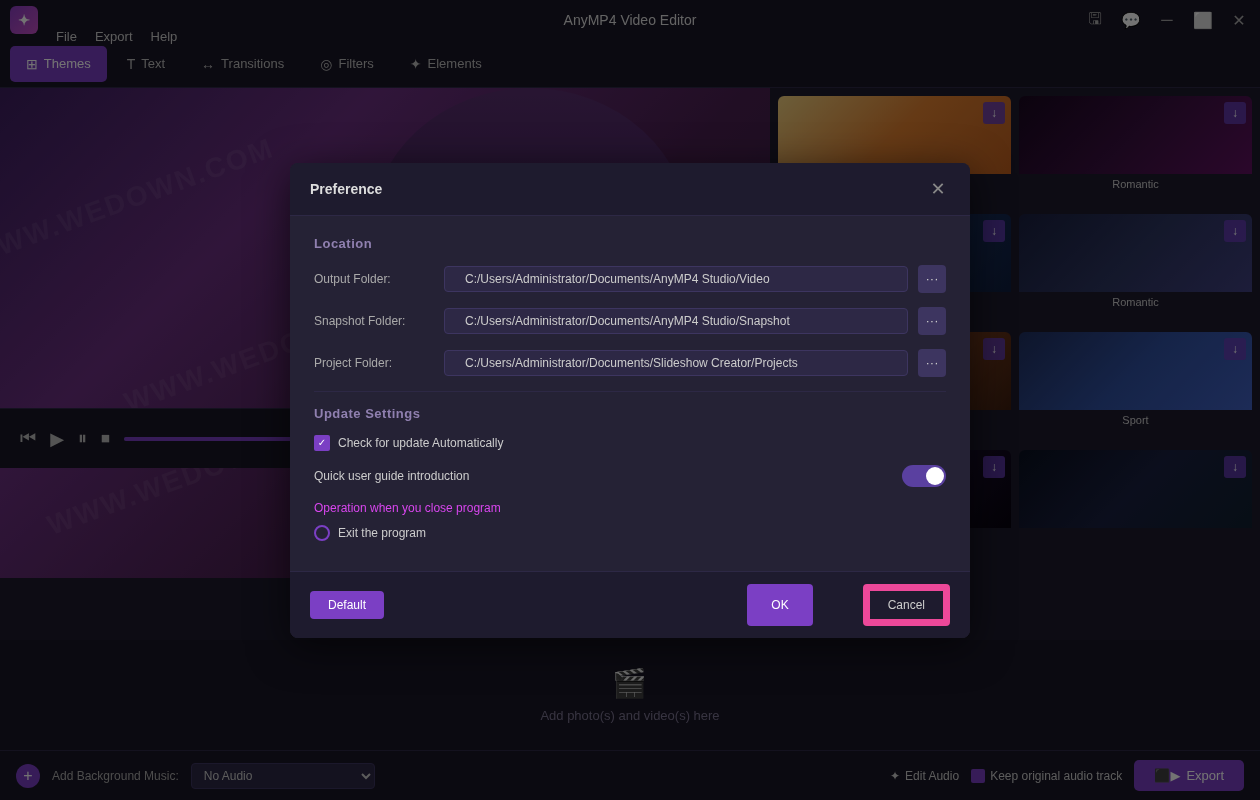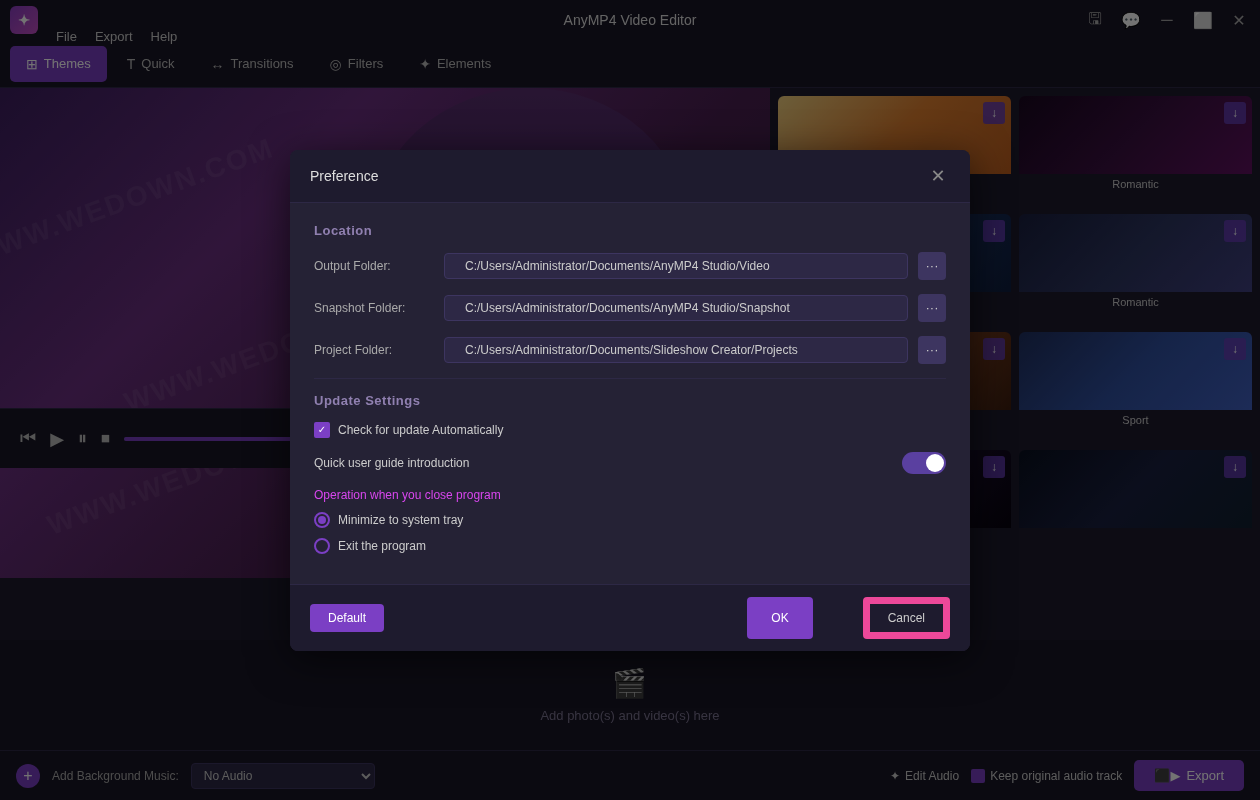--- a/index.html
+++ b/index.html
@@ -346,21 +346,21 @@
       background: #1e1b2e;
       padding: 14px 20px;
       display: flex;
       align-items: center;
       justify-content: space-between;
       border-bottom: 1px solid #2d2845;
     }
     .modal-title {
       color: #ddd;
       font-size: 14px;
-      font-weight: 400;
+      font-weight: 700;
     }
     .modal-close {
       color: #888;
       font-size: 18px;
       cursor: pointer;
       width: 24px;
       height: 24px;
       display: flex;
       align-items: center;
       justify-content: center;
@@ -590,21 +590,21 @@
   </div>
 </div>
 
 <div class="top-tab-bar">
   <button class="tab-btn active">
     <span class="tab-icon">⊞</span>
     <span>Themes</span>
   </button>
   <button class="tab-btn">
     <span class="tab-icon">T</span>
-    <span>Quick</span>
+    <span>Text</span>
   </button>
   <button class="tab-btn">
     <span class="tab-icon">↔</span>
     <span>Transitions</span>
   </button>
   <button class="tab-btn">
     <span class="tab-icon">◎</span>
     <span>Filters</span>
   </button>
   <button class="tab-btn">
@@ -749,26 +749,20 @@
         <div class="toggle-row">
           <span class="toggle-label">Quick user guide introduction</span>
           <div class="toggle">
             <div class="toggle-thumb"></div>
           </div>
         </div>
 
         <div class="radio-group-label">Operation when you close program</div>
 
         <div class="radio-row">
-          <div class="radio-outer">
-            <div class="radio-inner"></div>
-          </div>
-          <span class="radio-label">Minimize to system tray</span>
-        </div>
-        <div class="radio-row">
           <div class="radio-outer empty">
             
           </div>
           <span class="radio-label">Exit the program</span>
         </div>
       </div>
     </div>
 
     <div class="modal-footer">
       <button class="default-btn">Default</button>

